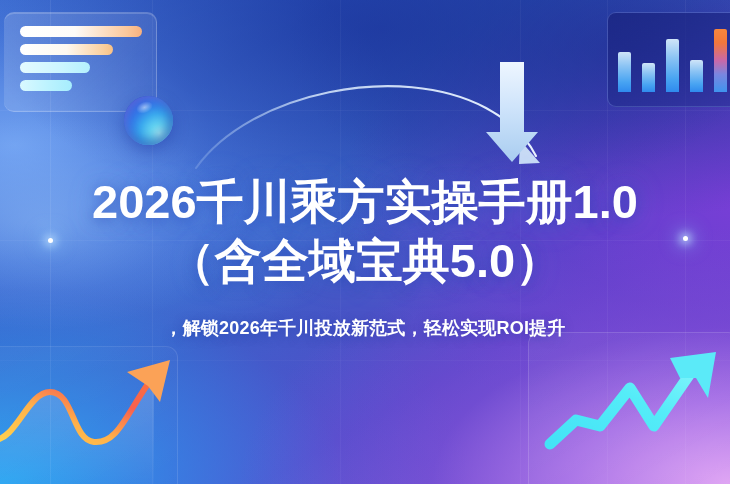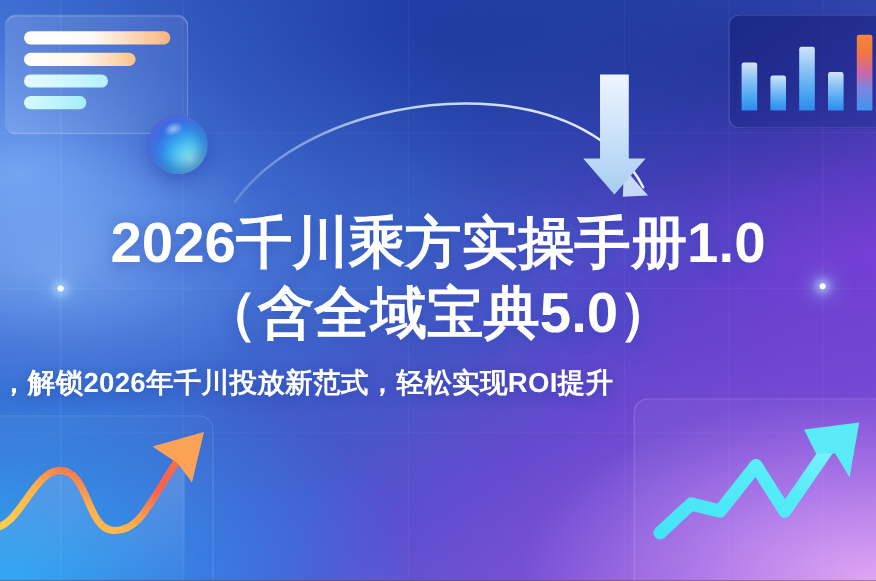--- a/index.html
+++ b/index.html
@@ -151,24 +151,24 @@
     line-height: 59px;
     letter-spacing: 0px;
     text-shadow: 0 2px 14px rgba(30,60,170,0.55), 0 0 30px rgba(120,170,255,0.28);
     white-space: nowrap;
   }
   .headline .line2 { display: block; text-align: center; }
 
   .subline {
     position: absolute;
     left: 0; right: 0;
-    top: 304px;
-    text-align: left;
+    top: 316px;
+    text-align: center;
     color: #ffffff;
-    font-size: 23px;
+    font-size: 18px;
     font-weight: bold;
     letter-spacing: 0.2px;
     text-shadow: 0 2px 10px rgba(30,60,170,0.50);
     white-space: nowrap;
   }
 
   
   .trend-left {
     position: absolute;
     left: -6px; bottom: 0;

